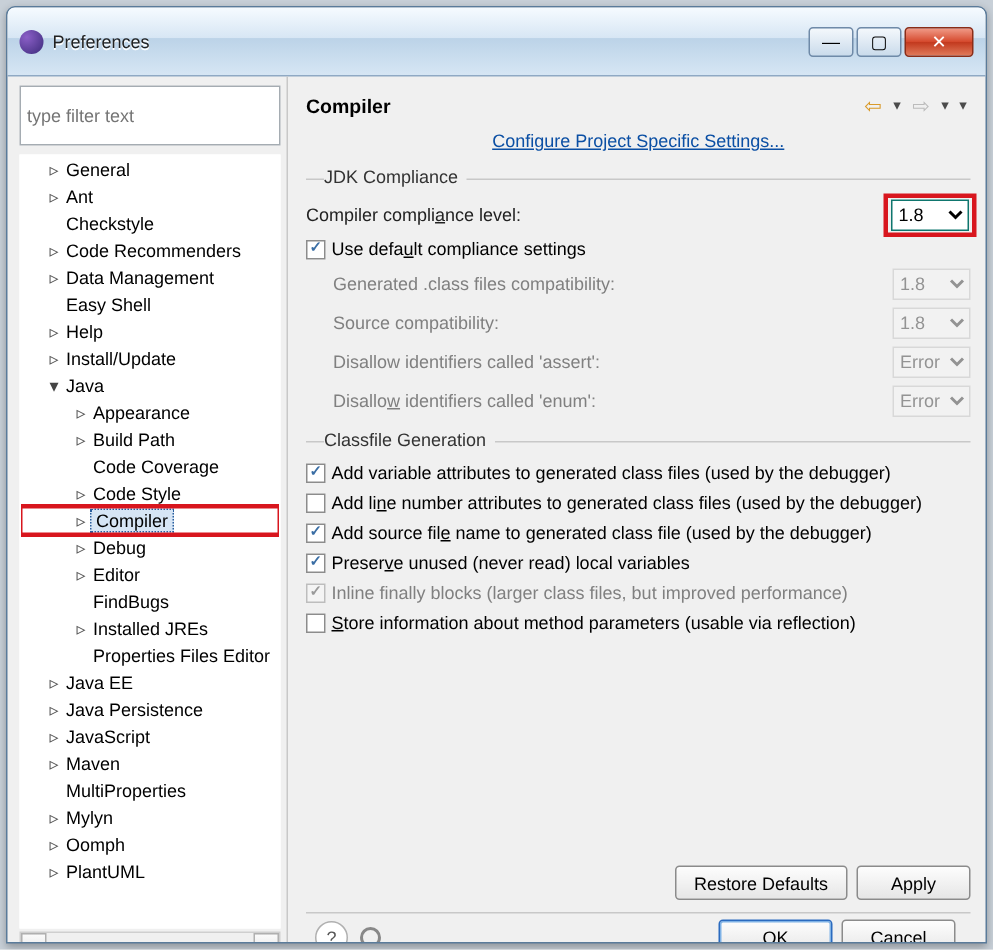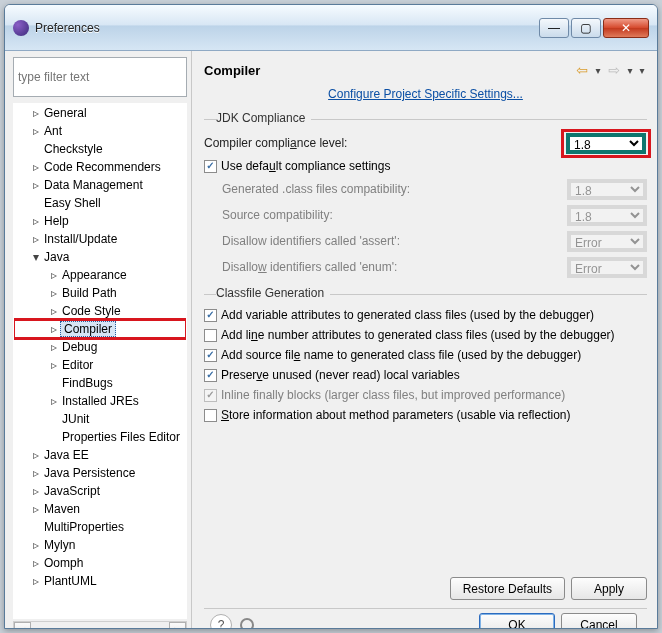--- a/index.html
+++ b/index.html
@@ -37,21 +37,21 @@
 .nav-btn.fwd { color: #bcbcbc; }
 .nav-btn.dd { color: #4b4b4b; font-size: 10px; width: 10px; }
 .link-row { text-align: center; margin: 4px 0 18px; }
 .link-row a { color: #0b4fa4; text-decoration: underline; }
 .group { border-top: 1px solid #c8c8c8; padding-top: 6px; margin-bottom: 14px; position: relative; }
 .group .legend { position: absolute; top: -9px; left: 12px; background: #f0f0f0; padding-right: 6px; color: #333; }
 .row { display: flex; align-items: center; height: 26px; gap: 8px; }
 .row .label { flex: 1; color: #222; }
 .row .label.disabled { color: #808080; }
 .row.indent { padding-left: 18px; }
-select { width: 80px; height: 21px; border: 4px solid #0f766e; background: #fff; }
+select { width: 52px; height: 21px; border: 1px solid #0f766e; background: #fff; }
 select.disabled { color: #6d6d6d; background: #f4f4f4; border-color: #cfcfcf; }
 .redbox2 { outline: 3px solid #d8161e; outline-offset: 1px; padding: 0 1px; }
 .chk-row { display: flex; align-items: center; height: 20px; gap: 4px; }
 .chk { width: 13px; height: 13px; border: 1px solid #8c8c8c; background: #fff; display: flex; align-items: center; justify-content: center; font-size: 10px; font-weight: bold; color: #3a6ea5; line-height: 1; }
 .chk.disabled { border-color: #bdbdbd; background: #f4f4f4; color: #9a9a9a; }
 .chk-row .txt.disabled { color: #808080; text-align: right; }
 .ul { text-decoration: underline; }
 .footer-btns { margin-top: auto; display: flex; justify-content: flex-end; gap: 6px; padding-top: 18px; }
 .btn { height: 23px; padding: 0 12px; border: 1px solid #8b8b8b; border-radius: 3px; background: linear-gradient(#fdfdfd,#e6e6e6); min-width: 76px; }
 .btn.primary { border-color: #2b6bbf; box-shadow: 0 0 0 1px #7fb2e6 inset; }
@@ -115,20 +115,24 @@
             </div>
             <div class="node d2">
               <span class="caret">▹</span>
               <span class="lbl">Appearance</span>
             </div>
             <div class="node d2">
               <span class="caret">▹</span>
               <span class="lbl">Build Path</span>
             </div>
             <div class="node d2">
+              <span class="caret"></span>
+              <span class="lbl">Code Coverage</span>
+            </div>
+            <div class="node d2">
               <span class="caret">▹</span>
               <span class="lbl">Code Style</span>
             </div>
             <div class="node d2 sel redbox">
               <span class="caret">▹</span>
               <span class="lbl">Compiler</span>
             </div>
             <div class="node d2">
               <span class="caret">▹</span>
               <span class="lbl">Debug</span>
@@ -137,24 +141,20 @@
               <span class="caret">▹</span>
               <span class="lbl">Editor</span>
             </div>
             <div class="node d2">
               <span class="caret"></span>
               <span class="lbl">FindBugs</span>
             </div>
             <div class="node d2">
               <span class="caret">▹</span>
               <span class="lbl">Installed JREs</span>
-            </div>
-            <div class="node d2">
-              <span class="caret"></span>
-              <span class="lbl">JUnit</span>
             </div>
             <div class="node d2">
               <span class="caret"></span>
               <span class="lbl">Properties Files Editor</span>
             </div>
             <div class="node d1">
               <span class="caret">▹</span>
               <span class="lbl">Java EE</span>
             </div>
             <div class="node d1">

